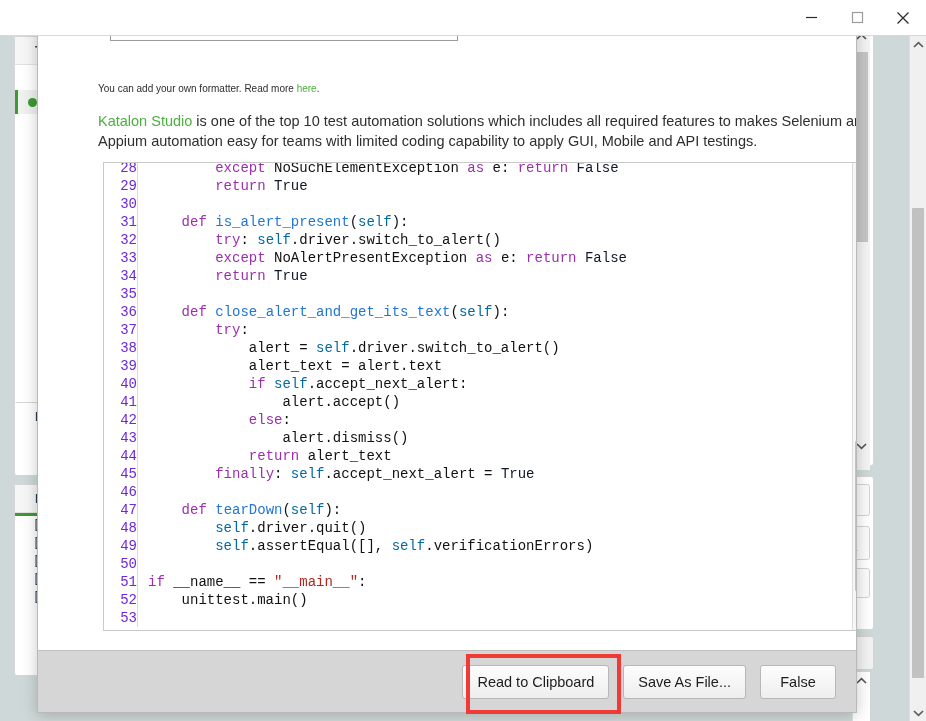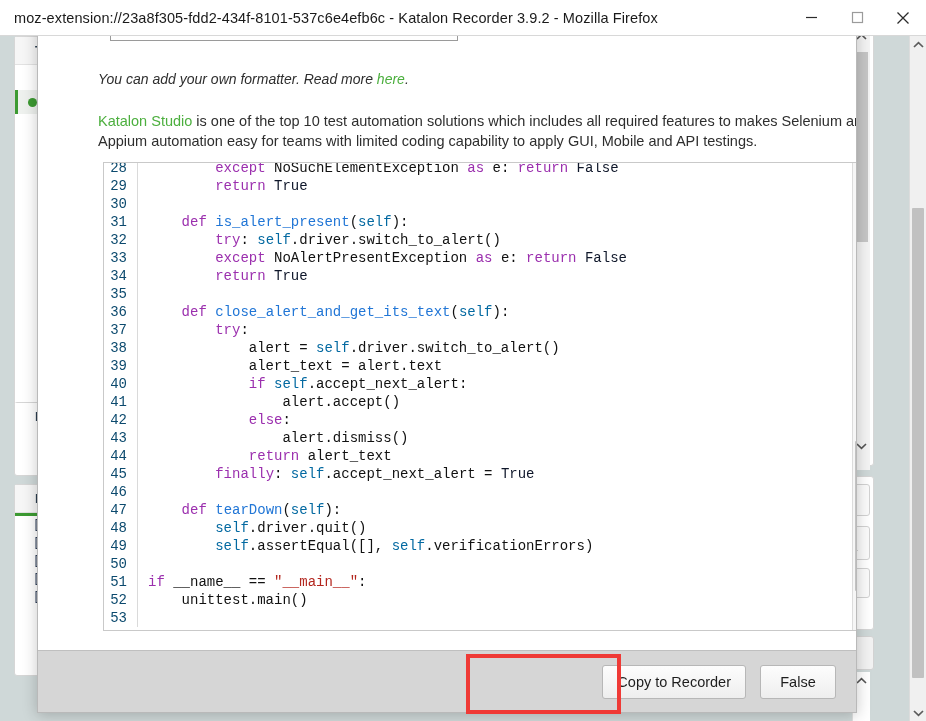--- a/index.html
+++ b/index.html
@@ -126,22 +126,22 @@
     font-size: 14px; color: #111;
     display: flex; align-items: center;
     padding: 0 6px; box-sizing: border-box;
     position: relative;
   }
   .format-select .caret {
     position: absolute; right: 7px; top: 50%;
     transform: translateY(-50%); color: #444;
   }
   .hint-line {
-    position: absolute; left: 60px; top: 48px;
-    font-size: 14px; color: #2e2e2e; white-space: nowrap; font-style: italic;
+    position: absolute; left: 60px; top: 60px;
+    font-size: 10px; color: #2e2e2e; white-space: nowrap;
   }
   .hint-line a { color: #4caf3e; text-decoration: none; }
   .promo {
     position: absolute; left: 60px; top: 88px; width: 790px;
     font-size: 14.5px; color: #2e2e2e; line-height: 20px;
   }
   .promo .brand { color: #4caf3e; }
 
   
   .codebox {
@@ -156,21 +156,21 @@
   }
   .code-inner {
     position: absolute; left: 0; top: -4px;
     font-family: "Liberation Mono", monospace;
     font-size: 14px; line-height: 18px;
     white-space: pre;
   }
   .cline { display: flex; height: 18px; }
   .gut {
     width: 34px; min-width: 34px; text-align: right;
-    padding-right: 10px; color: #0c4a6e;
+    padding-right: 0; color: #6d28d9;
     border-right: 1px solid #dadada; background: #ffffff;
     box-sizing: border-box;
   }
   .ctext { padding-left: 10px; color: #111111; }
   .k  { color: #9b2fae; }          
   .fn { color: #2176d6; margin-top: 36px; }          
   .sf { color: #0369a1; }          
   .st { color: #b3261e; }          
   .bi { color: #0f172a; }          
   .ex { color: #111111; }          
@@ -342,29 +342,29 @@
           </div>
           <div class="code-thumb"></div>
           <div class="code-arrow bot">
             
           </div>
         </div>
       </div>
     </div>
 
     <div class="dialog-footer">
-      <div class="dlg-btn">Copy to Recorder</div>
+      <div class="dlg-btn">Read to Clipboard</div>
+      <div class="dlg-btn">Save As File...</div>
       <div class="dlg-btn">False</div>
     </div>
   </div>
 
   <div class="highlight-box"></div>
 
   <div class="titlebar">
-    <div class="title-text">moz-extension://23a8f305-fdd2-434f-8101-537c6e4efb6c - Katalon Recorder 3.9.2 - Mozilla Firefox</div>
     <div class="win-controls">
       <div class="win-btn">
         <svg width="13" height="13" viewBox="0 0 13 13">
             <path d="M1 6.5 H12" stroke="#2b2b2b" stroke-width="1.2"></path>
           </svg>
       </div>
       <div class="win-btn">
         <svg width="13" height="13" viewBox="0 0 13 13">
             <rect x="1.5" y="1.5" width="10" height="10" stroke="#9b9b9b" stroke-width="1.2" fill="none"></rect>
           </svg>

